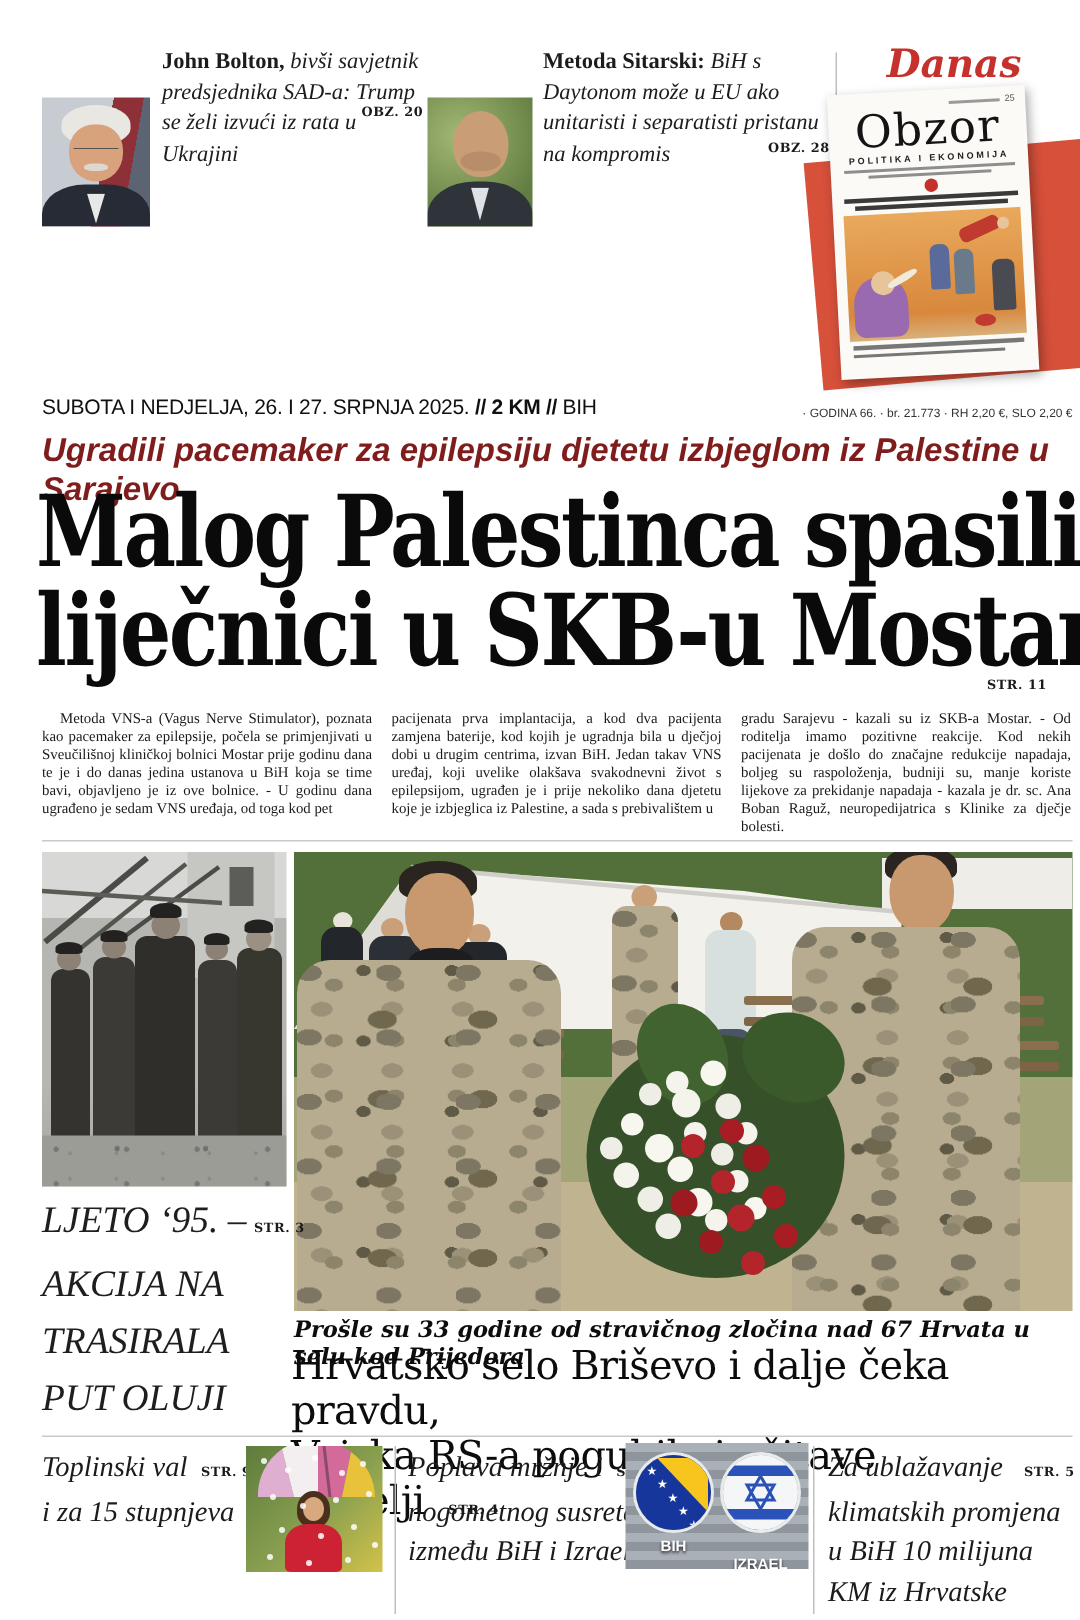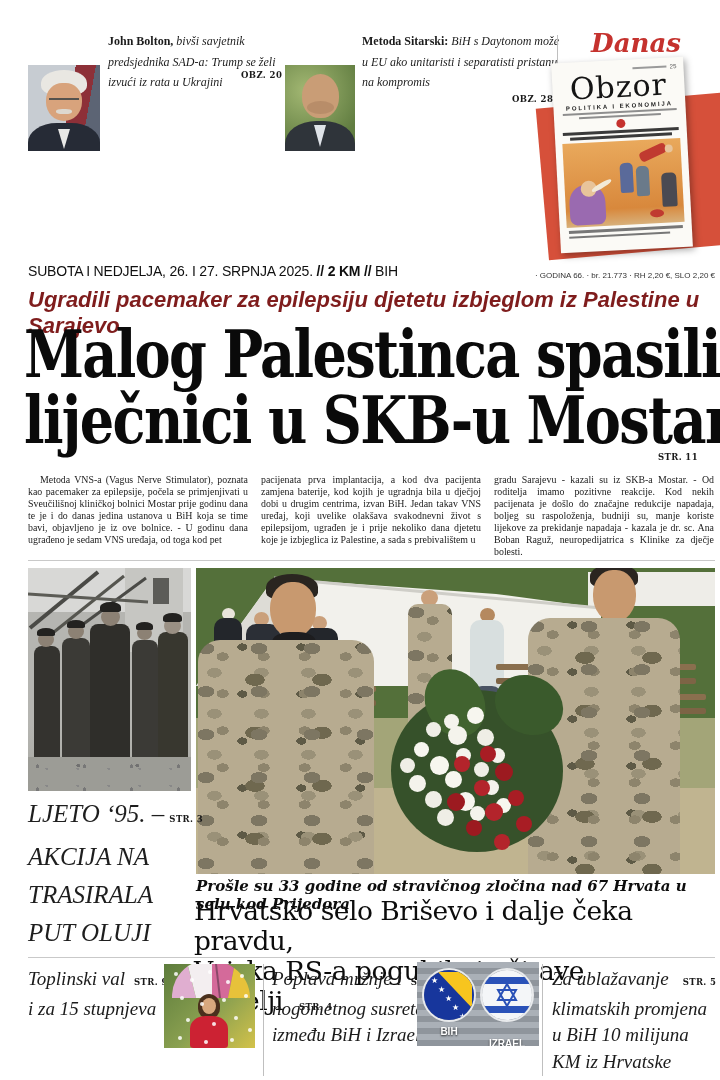--- a/index.html
+++ b/index.html
@@ -2,21 +2,21 @@
 <html><head>
 <meta charset="utf-8">
 <style>
   html,body{margin:0;padding:0;background:#ffffff;}
   .page{position:relative;width:720px;height:1080px;background:#fff;overflow:hidden;
         font-family:"Liberation Serif",serif;color:#111;}
   .abs{position:absolute;margin-top:32px;}
 
   
   .teaser-photo{position:absolute;overflow:hidden;background:#9aa;border:0;}
-  .t-text{position:absolute;font-style:italic;font-size:12px;line-height:20.5px;color:#1c1c1c;}
+  .t-text{position:absolute;font-style:italic;font-size:15px;line-height:20.5px;color:#1c1c1c;}
   .t-name{font-style:normal;font-weight:700;}
   .ref{font-style:normal;font-weight:700;font-family:"DejaVu Serif",serif;
        font-size:8.5px;letter-spacing:.4px;color:#1a1a1a;}
   .vline{position:absolute;width:1px;background:#bfbfbf;}
 
   
   .p-bolton{background:linear-gradient(100deg,#c7ccd2 0 55%,#8d3038 55% 78%,#5c6474 78%);}
   .bolton-hair{position:absolute;left:13px;top:5px;width:46px;height:26px;border-radius:50% 50% 40% 40%;background:#e9e7e2;}
   .bolton-face{position:absolute;left:18px;top:18px;width:36px;height:38px;border-radius:45% 45% 50% 50%;background:#d8a37c;}
   .bolton-glass{position:absolute;left:21px;top:31px;width:30px;height:6px;background:

